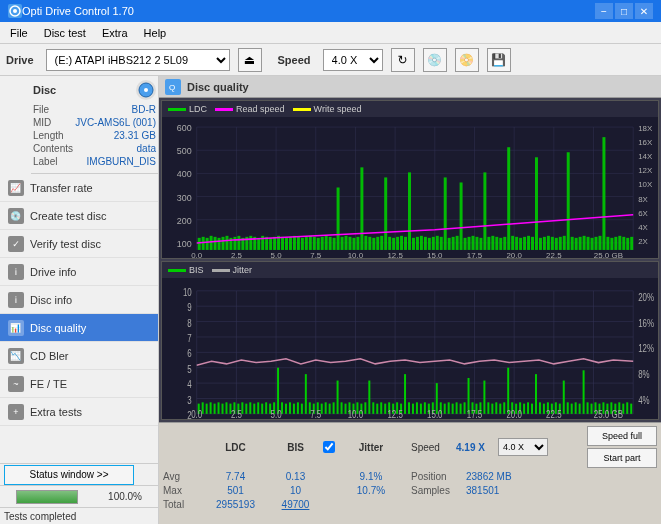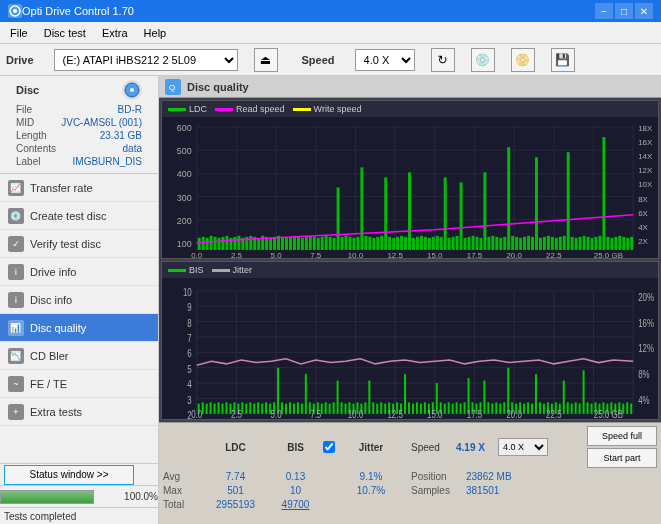--- a/index.html
+++ b/index.html
@@ -10,55 +10,55 @@
     .titlebar-left { display: flex; align-items: center; }
     .titlebar-icon { width: 14px; height: 14px; background: #4a9eed; border-radius: 2px; display: flex; align-items: center; justify-content: center; font-size: 8px; color: white; }
     .titlebar-controls { display: flex; gap: 2px; }
     .titlebar-btn { width: 18px; height: 16px; background: rgba(255,255,255,0.2); border: none; cursor: pointer; color: white; font-size: 10px; display: flex; align-items: center; justify-content: center; }
 
     
     .menubar { background: #f0f0f0; height: 22px; display: flex; align-items: center; padding: 0 4px; border-bottom: 1px solid #ccc; gap: 4px; }
     .menu-item { padding: 2px 6px; cursor: pointer; font-size: 11px; color: #000; }
 
     
-    .toolbar { background: #f0f0f0; height: 32px; display: flex; align-items: center; padding: 0 6px; border-bottom: 1px solid #ccc; gap: 16px; }
+    .toolbar { background: #f0f0f0; height: 32px; display: flex; align-items: center; padding: 0 6px; border-bottom: 1px solid #ccc; gap: 8px; }
     .toolbar-label { font-size: 11px; font-weight: bold; color: #333; margin-right: 4px; }
     .drive-select { width: 184px; height: 22px; font-size: 11px; border: 1px solid #999; background: white; padding: 0 4px; }
     .toolbar-icon-btn { width: 24px; height: 24px; border: 1px solid #999; background: #f5f5f5; cursor: pointer; display: flex; align-items: center; justify-content: center; font-size: 12px; }
     .speed-label { font-size: 11px; font-weight: bold; color: #333; margin-left: 8px; margin-right: 4px; }
     .speed-select { width: 60px; height: 22px; font-size: 11px; border: 1px solid #999; background: white; padding: 0 4px; }
 
     
     .main { display: flex; height: calc(524px - 76px); }
 
     
     .sidebar { width: 159px; background: #f0f0f0; border-right: 1px solid #ccc; display: flex; flex-direction: column; }
     
     
-    .disc-panel { padding: 4px 16px; border-bottom: 1px solid #ccc; }
+    .disc-panel { padding: 4px 2px; border-bottom: 1px solid #ccc; margin-left: 31px; }
     .disc-header { display: flex; align-items: center; justify-content: space-between; margin-bottom: 4px; }
     .disc-title { font-size: 11px; font-weight: bold; color: #333; }
     .disc-icon { width: 20px; height: 20px; background: #ddd; border-radius: 50%; display: flex; align-items: center; justify-content: center; font-size: 9px; cursor: pointer; }
     .disc-row { display: flex; justify-content: space-between; margin-bottom: 2px; }
     .disc-key { font-size: 10px; color: #555; }
     .disc-value { font-size: 10px; color: #1a5fb4; font-weight: 500; }
 
     
     .nav-items { flex: 1; }
     .nav-item { height: 28px; display: flex; align-items: center; padding: 0 8px; cursor: pointer; font-size: 11px; color: #333; gap: 6px; border-bottom: 1px solid #e0e0e0; }
     .nav-item.active { background: #3d7bd8; color: white; }
     .nav-item-icon { width: 16px; height: 16px; background: #888; border-radius: 2px; flex-shrink: 0; display: flex; align-items: center; justify-content: center; font-size: 9px; color: white; }
     .nav-item.active .nav-item-icon { background: rgba(255,255,255,0.3); }
 
     
     .status-bar { height: 22px; display: flex; align-items: center; border-top: 1px solid #ccc; background: #f0f0f0; }
     .status-window-btn { width: 130px; height: 20px; border: 1px solid #0ea5e9; background: #f5f5f5; cursor: pointer; font-size: 10px; display: flex; align-items: center; justify-content: center; margin: 1px 4px; }
 
     
-    .progress-bar-container { height: 22px; display: flex; align-items: center; background: #f0f0f0; border-top: 1px solid #ccc; padding: 2px 0; gap: 24px; }
+    .progress-bar-container { height: 22px; display: flex; align-items: center; background: #f0f0f0; border-top: 1px solid #ccc; padding: 2px 16px; gap: 24px; }
     .progress-bar { flex: 1; height: 14px; background: #e0e0e0; border: 1px solid #999; overflow: hidden; }
     .progress-fill { height: 100%; background: linear-gradient(to bottom, #80c080, #40a040); }
     .progress-pct { font-size: 10px; color: #333; width: 40px; text-align: right; }
 
     
     .content { flex: 1; background: #404040; display: flex; flex-direction: column; }
     
     
     .dq-header { background: #d0d0d0; height: 22px; display: flex; align-items: center; padding: 0 6px; gap: 6px; border-bottom: 1px solid #999; }
     .dq-icon { width: 16px; height: 16px; background: #4a9eed; border-radius: 2px; display: flex; align-items: center; justify-content: center; }

